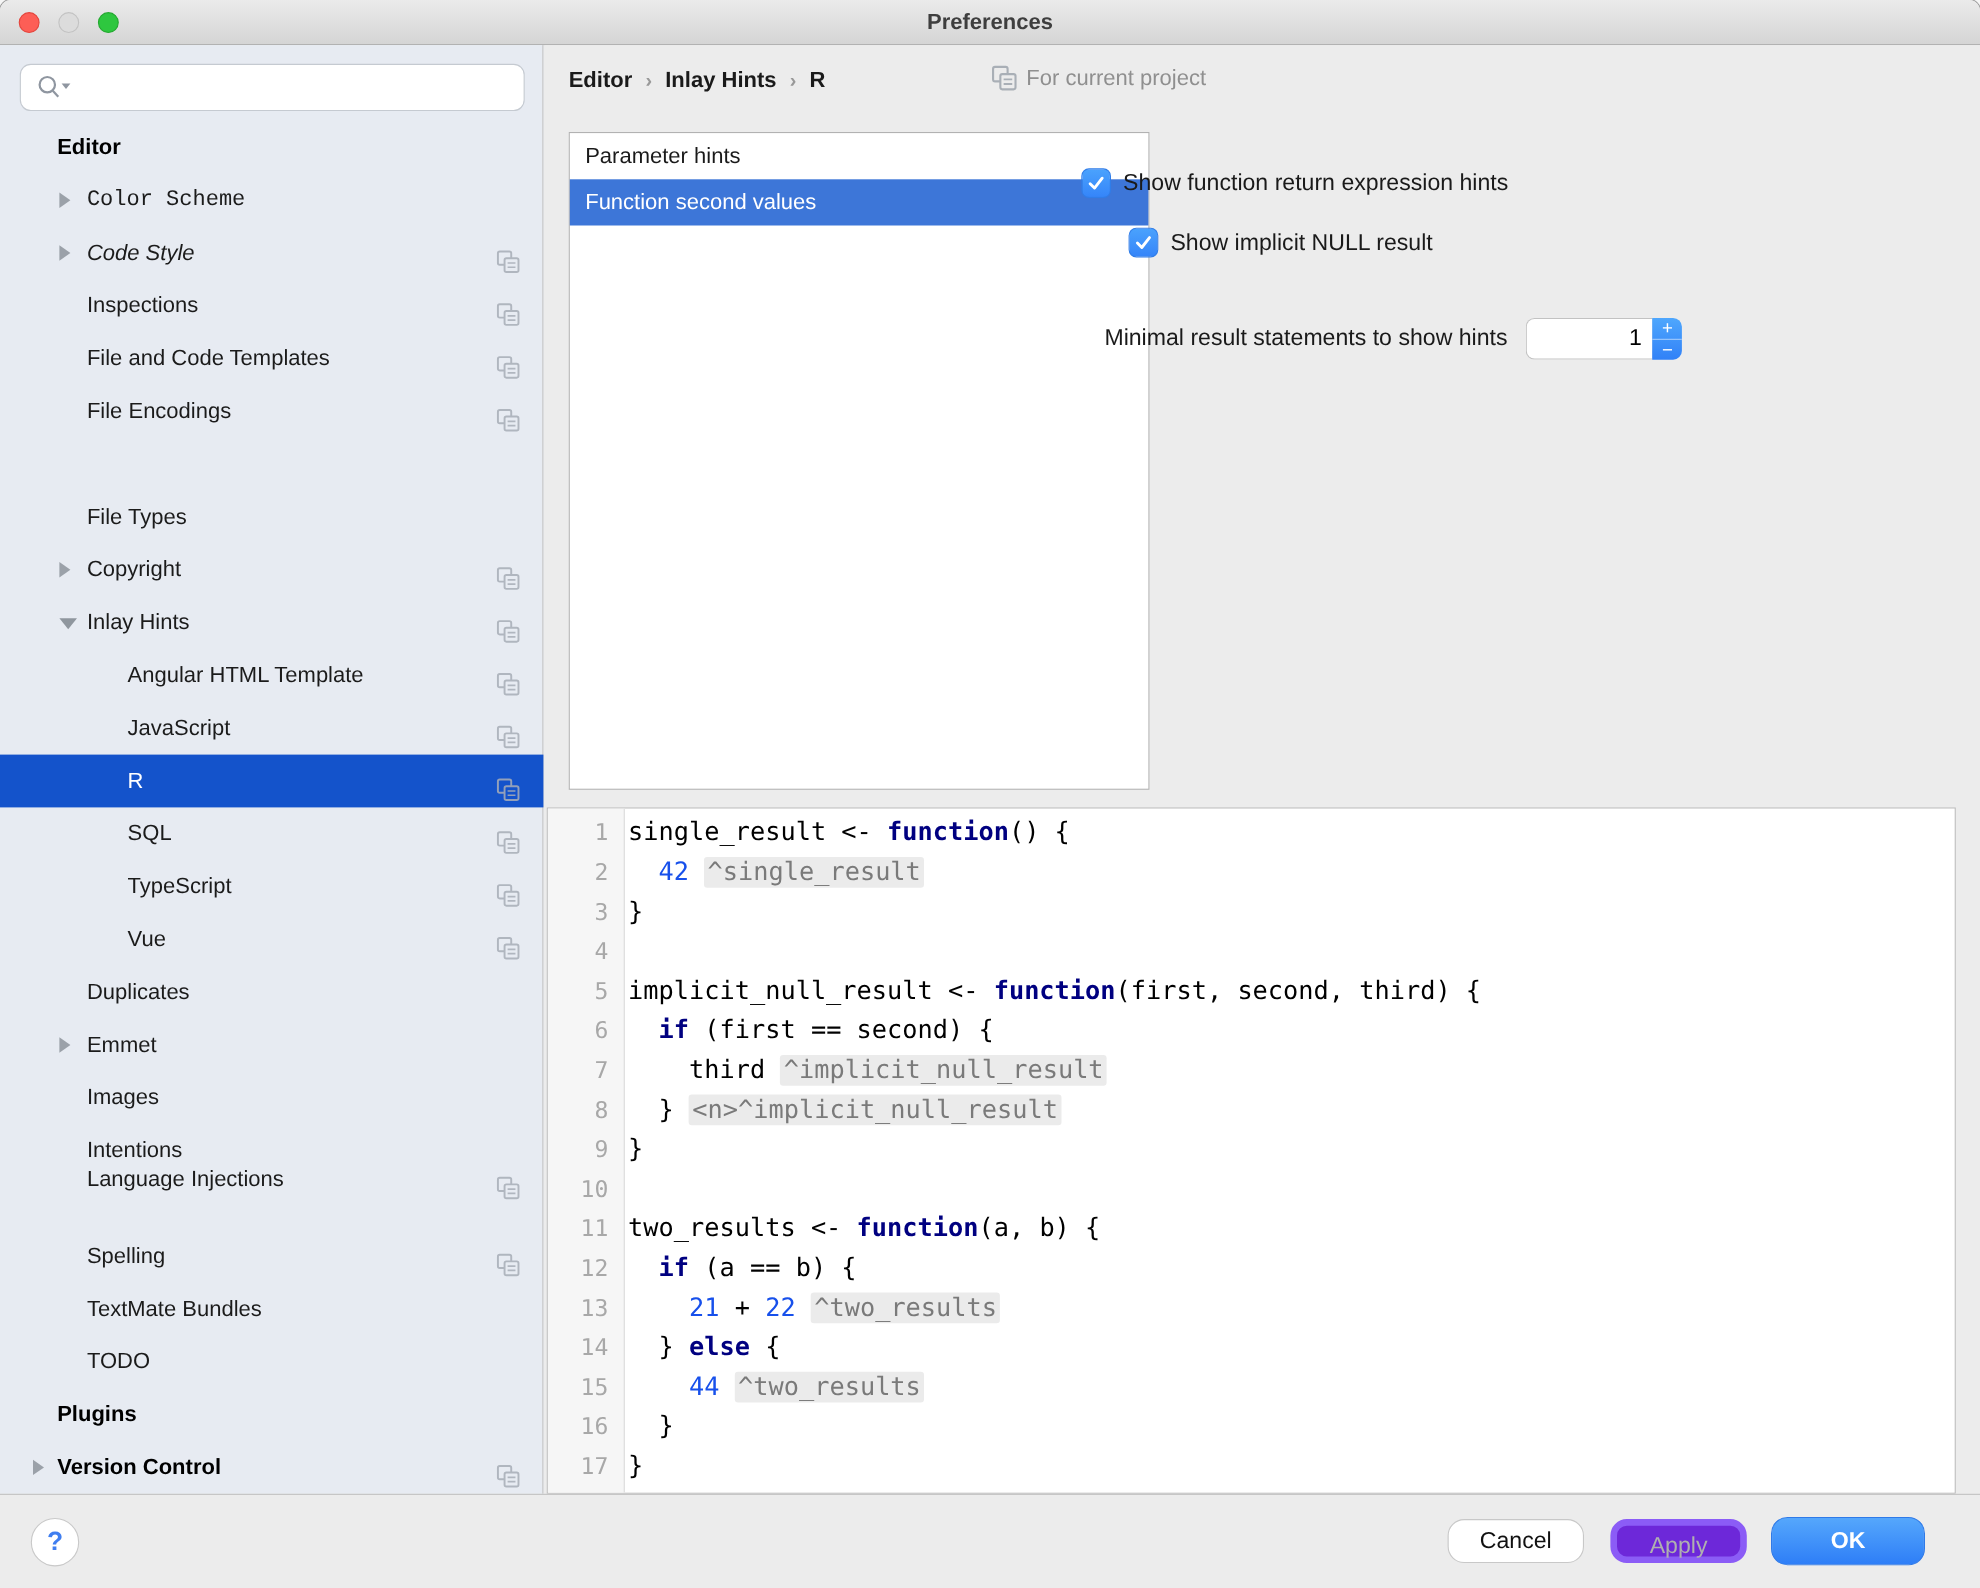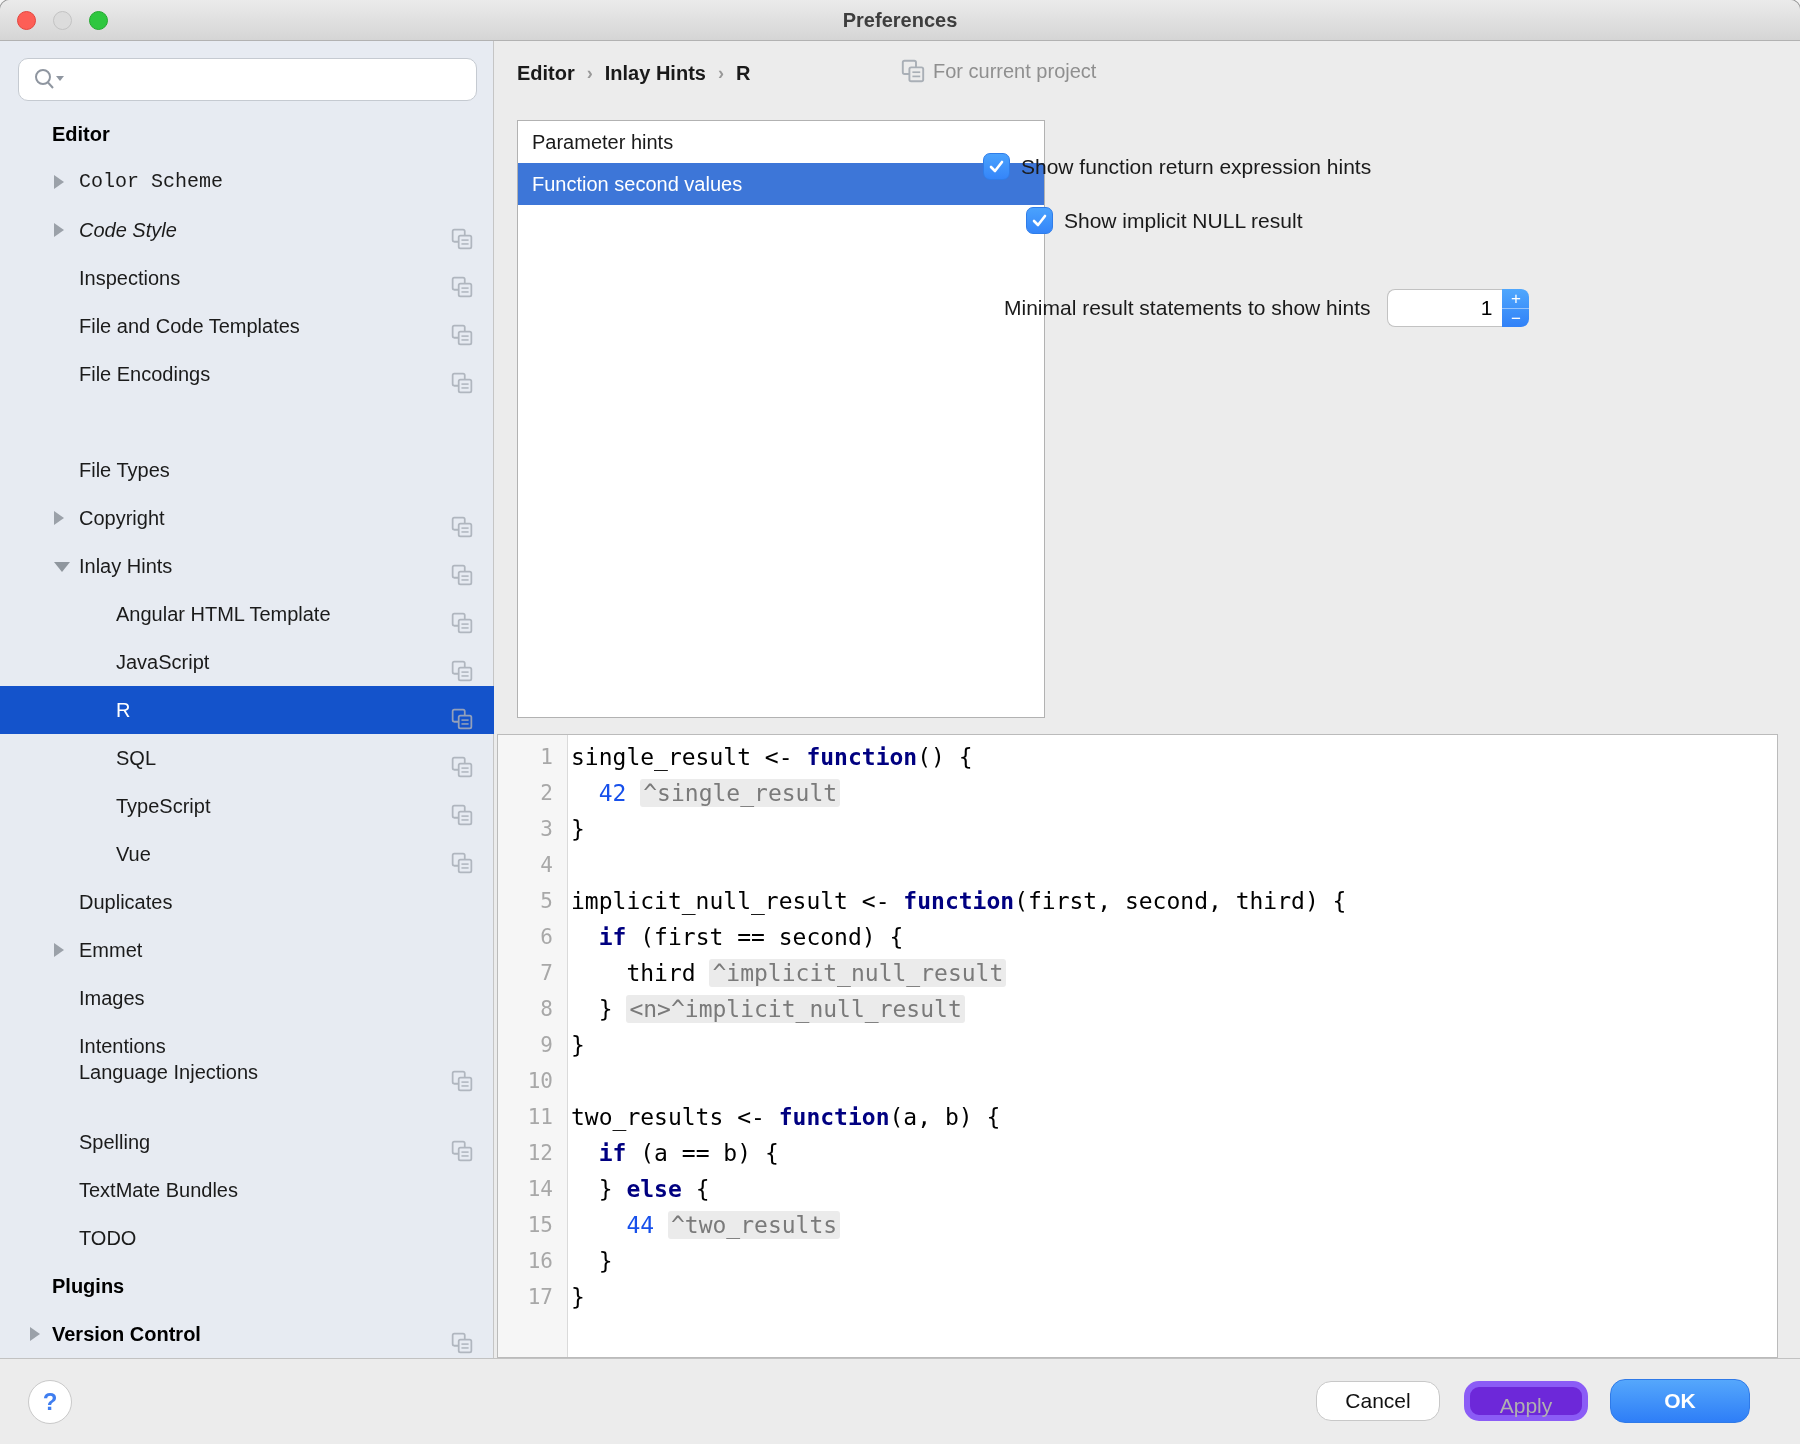--- a/index.html
+++ b/index.html
@@ -383,20 +383,24 @@
           </div>
           <div class="cl">
             <span class="lnum">11</span>
             <span class="lcode"><span>two_results &lt;- </span><span class="tok-k">function</span><span>(a, b) {</span></span>
           </div>
           <div class="cl">
             <span class="lnum">12</span>
             <span class="lcode"><span>  </span><span class="tok-k">if</span><span> (a == b) {</span></span>
           </div>
           <div class="cl">
+            <span class="lnum">13</span>
+            <span class="lcode"><span>    </span><span class="tok-d">21</span><span> + </span><span class="tok-d">22</span><span> </span><span class="tok-h">^two_results</span></span>
+          </div>
+          <div class="cl">
             <span class="lnum">14</span>
             <span class="lcode"><span>  } </span><span class="tok-k">else</span><span> {</span></span>
           </div>
           <div class="cl">
             <span class="lnum">15</span>
             <span class="lcode"><span>    </span><span class="tok-d">44</span><span> </span><span class="tok-h">^two_results</span></span>
           </div>
           <div class="cl">
             <span class="lnum">16</span>
             <span class="lcode"><span>  }</span></span>

